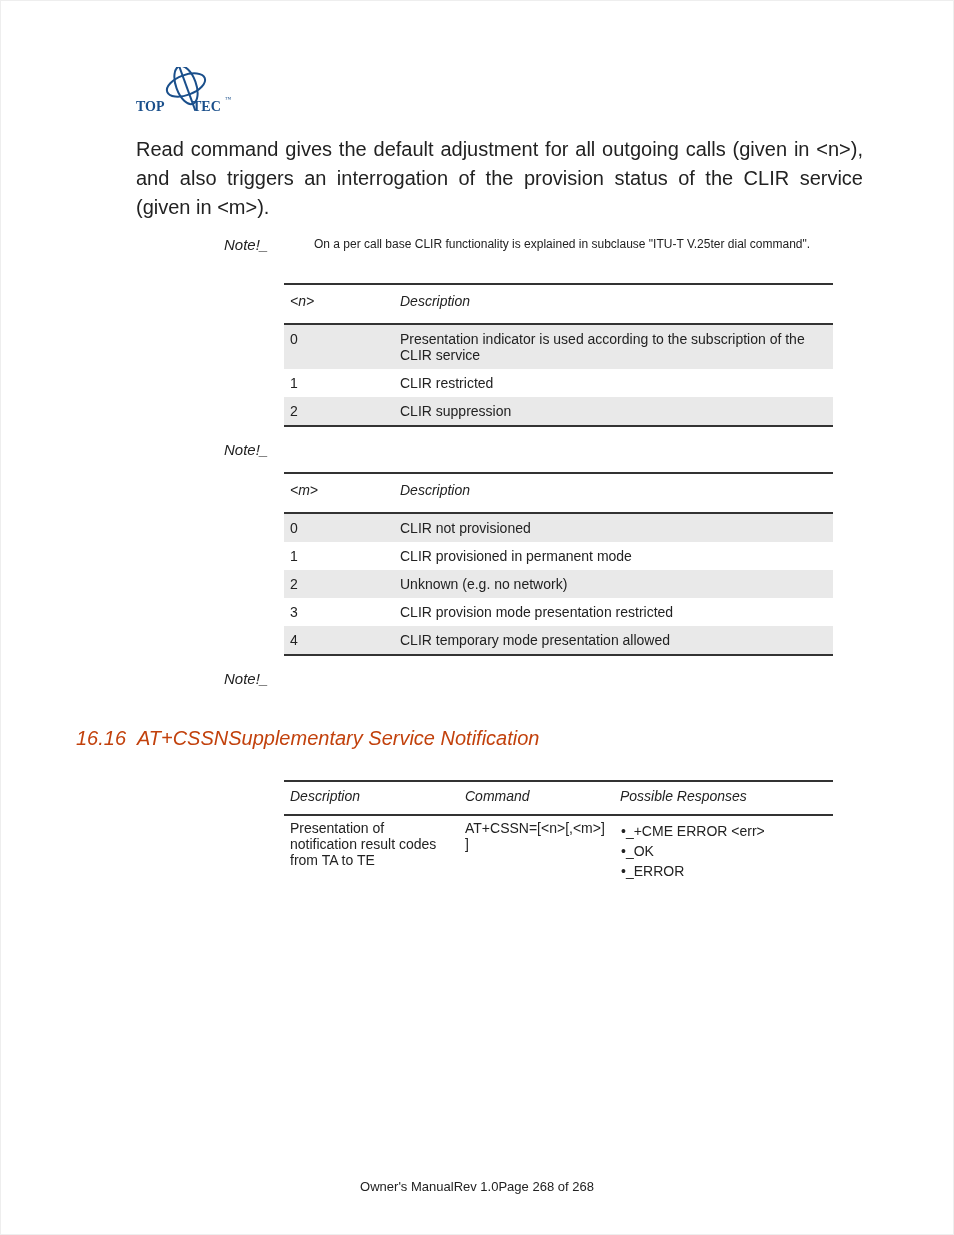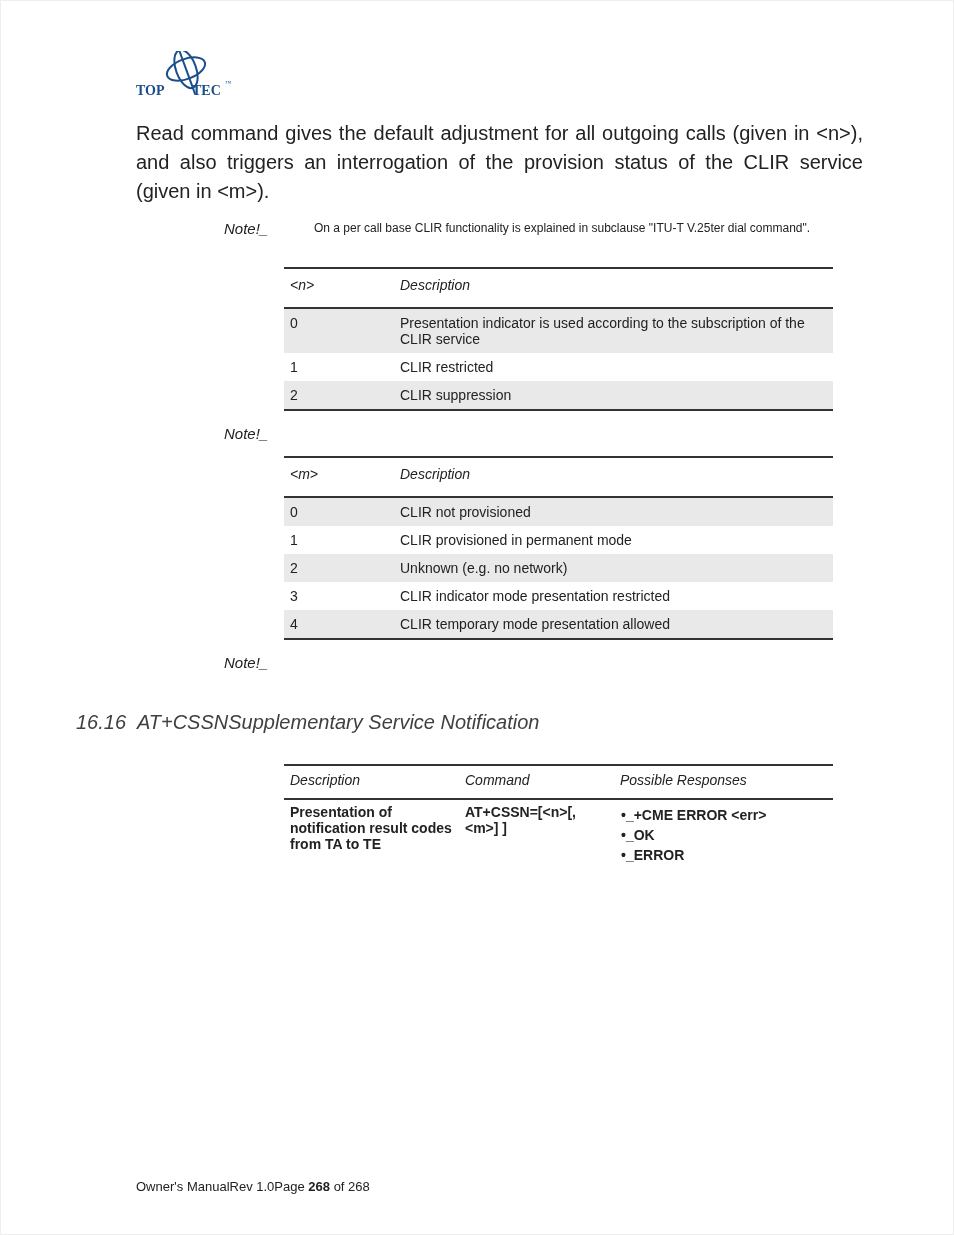--- a/index.html
+++ b/index.html
@@ -6,21 +6,21 @@
   html, body { background: #fff; }
   body {
     font-family: Verdana, Geneva, sans-serif;
     color: #222;
     width: 954px;
     margin: 0 auto;
   }
   .page {
     width: 954px;
     min-height: 1235px;
-    padding: 50px 60px 40px 60px;
+    padding: 66px 60px 40px 60px;
     position: relative;
     background: #fff;
     border: 1px solid #eee;
   }
   .logo {
     margin-left: 75px;
     margin-bottom: 20px;
   }
   .logo svg { display: block; }
   .content {
@@ -75,57 +75,56 @@
     vertical-align: top;
   }
   table.ptable tr.alt td { background: #e9e9e9; }
   table.ptable tbody tr:last-child td { border-bottom: 2px solid #333; }
 
   .sectionhead {
     margin: 40px 0 30px 0;
     font-size: 20px;
     font-style: italic;
     font-weight: normal;
-    color: #404040;
+    color: #c2410c;
   }
   .sectionnum { font-style: italic; margin-right: 6px; }
 
   table.cmdtable {
     width: 100%;
     border-collapse: collapse;
     font-size: 14px;
   }
   table.cmdtable th {
     text-align: left;
     font-style: italic;
     font-weight: normal;
     padding: 6px 6px 10px 6px;
     border-top: 2px solid #333;
     border-bottom: 2px solid #333;
   }
   table.cmdtable td {
     padding: 4px 6px;
     vertical-align: top;
     border-bottom: 1px solid #ccc;
-    font-weight: bold;
   }
   table.cmdtable tbody tr:last-child td { border-bottom: none; }
   ul.resp { list-style: none; padding: 0; margin: 1px; }
   ul.resp li::before { content: "•_"; letter-spacing: 0; }
   ul.resp li { padding: 2px 0; white-space: nowrap; }
 
   .footer {
     position: absolute;
     left: 60px; right: 60px; bottom: 40px;
     display: flex;
-    justify-content: flex-start;
+    justify-content: center;
     font-size: 13px;
     padding: 0 75px 0 75px;
   }
-  .footer .pg strong { font-weight: bold; }
+  .footer .pg strong { font-weight: normal; }
 </style>
 </head>
 <body>
 
 <div class="page">
 
   <div class="logo">
     <svg width="100" height="48" viewBox="0 0 100 48">
       <ellipse cx="50" cy="18" rx="20" ry="10" fill="none" stroke="#1a4f8b" stroke-width="2" transform="rotate(-20 50 18)"></ellipse>
       <ellipse cx="50" cy="18" rx="10" ry="20" fill="none" stroke="#1a4f8b" stroke-width="2" transform="rotate(-20 50 18)"></ellipse>
@@ -187,21 +186,21 @@
             <tr>
               <td>1</td>
               <td>CLIR provisioned in permanent mode</td>
             </tr>
             <tr class="alt">
               <td>2</td>
               <td>Unknown (e.g. no network)</td>
             </tr>
             <tr>
               <td>3</td>
-              <td>CLIR indicator mode presentation restricted</td>
+              <td>CLIR provision mode presentation restricted</td>
             </tr>
             <tr class="alt">
               <td>4</td>
               <td>CLIR temporary mode presentation allowed</td>
             </tr>
           </tbody>
       </table>
     </div>
 
     <div class="notealone">Note!_</div>

